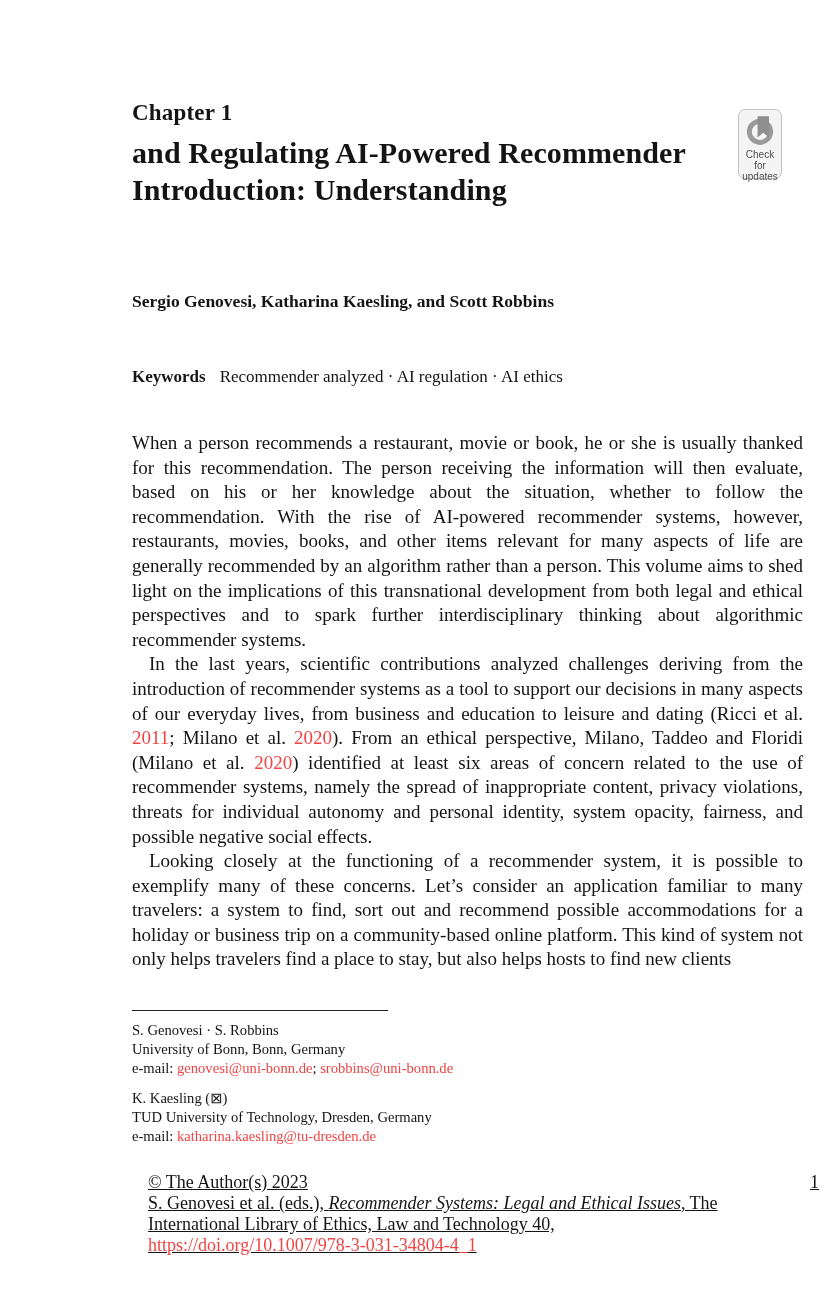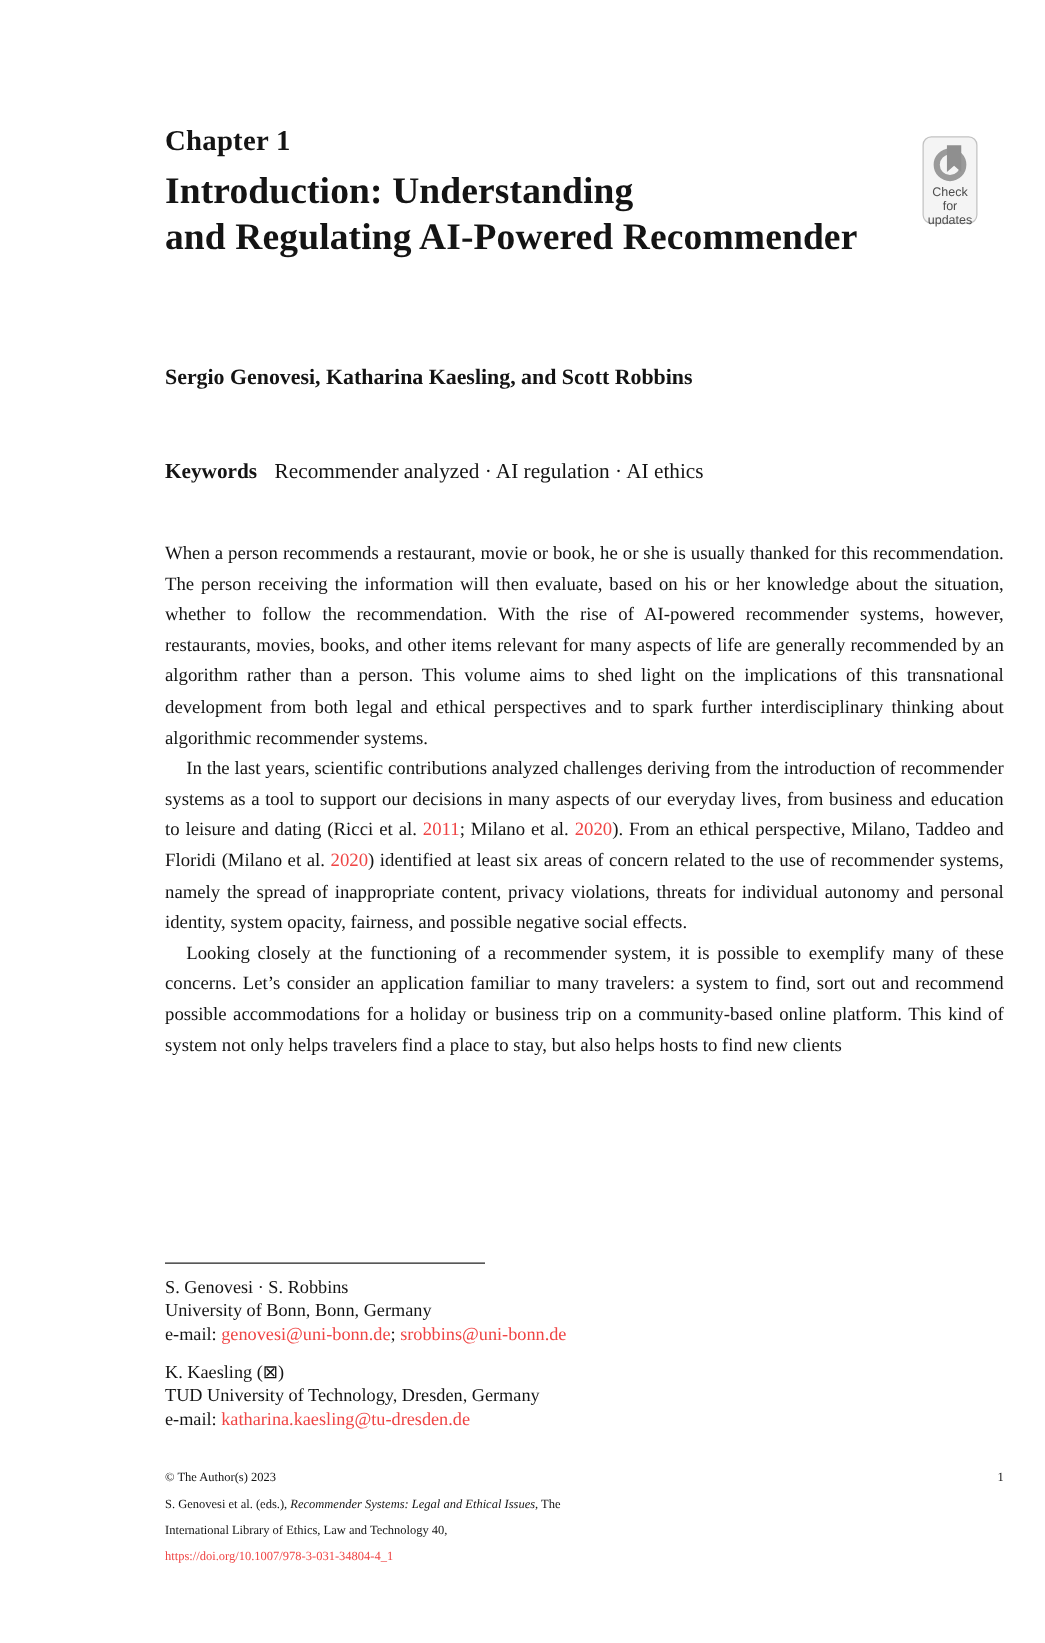--- a/index.html
+++ b/index.html
@@ -55,21 +55,21 @@
 
   .keywords {
     left: 91px; top: 367px;
     font-size: 17px;
   }
   .kw-label { font-weight: bold; margin-right: 14px; }
 
   .body-text {
     left: 91px; top: 431px;
     width: 671px;
-    font-size: 15px;
+    font-size: 19px;
     line-height: 24.6px;
     text-align: justify;
   }
   .para { margin: 0; }
   .para.indent { text-indent: 17px; }
 
   .sg-link { color: #ef4444; cursor: pointer; }
   .sg-italic { font-style: italic; }
 
   .footnote-rule {
@@ -79,39 +79,40 @@
   }
   .footnotes {
     left: 91px; top: 1021px;
     width: 671px;
     font-size: 14.6px;
     line-height: 19.2px;
   }
   .fn-block { margin-bottom: 10px; }
 
   .footer {
-    left: 91px; top: 1172px;
+    left: 107px; top: 1172px;
     width: 671px;
-    font-size: 10px;
+    font-size: 18px;
     line-height: 21px;
+    text-decoration: underline;
   }
   .footer-line1 {
     display: flex;
     justify-content: space-between;
     align-items: baseline;
   }
 </style>
 </head>
 <body>
 
 <div class="abs chapter-label">Chapter 1</div>
 
 <div class="abs title">
+  <div>and Regulating AI-Powered Recommender</div>
   <div>Introduction: Understanding</div>
-  <div>and Regulating AI-Powered Recommender</div>
 </div>
 
 <div class="abs badge">
   <svg width="36" height="36" viewBox="0 0 44 44" aria-hidden="true">
     <circle cx="22" cy="23" r="13" fill="none" stroke="#9a9a9a" stroke-width="6"></circle>
     <path d="M19 4 h14 v26 l-7 -6 l-7 6 z" fill="#8f8f8f"></path>
   </svg>
   <div class="badge-text">
     <div>Check for</div>
     <div>updates</div>

